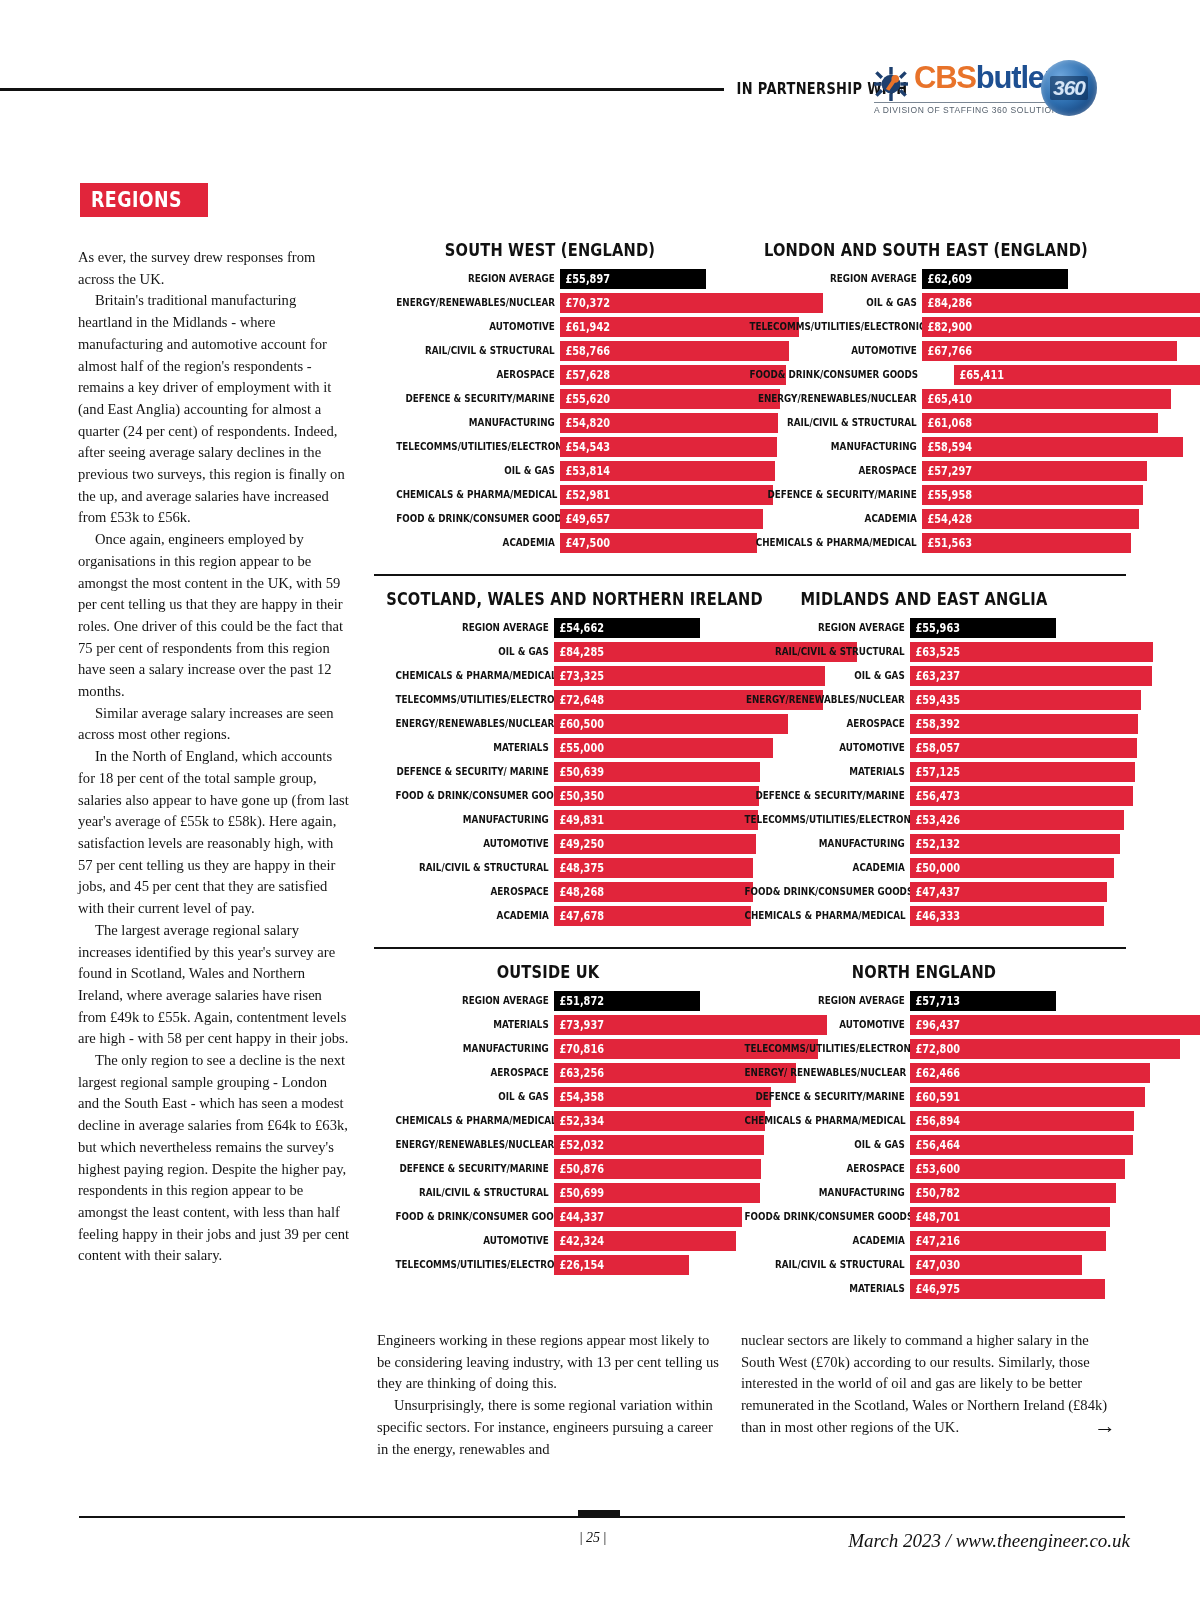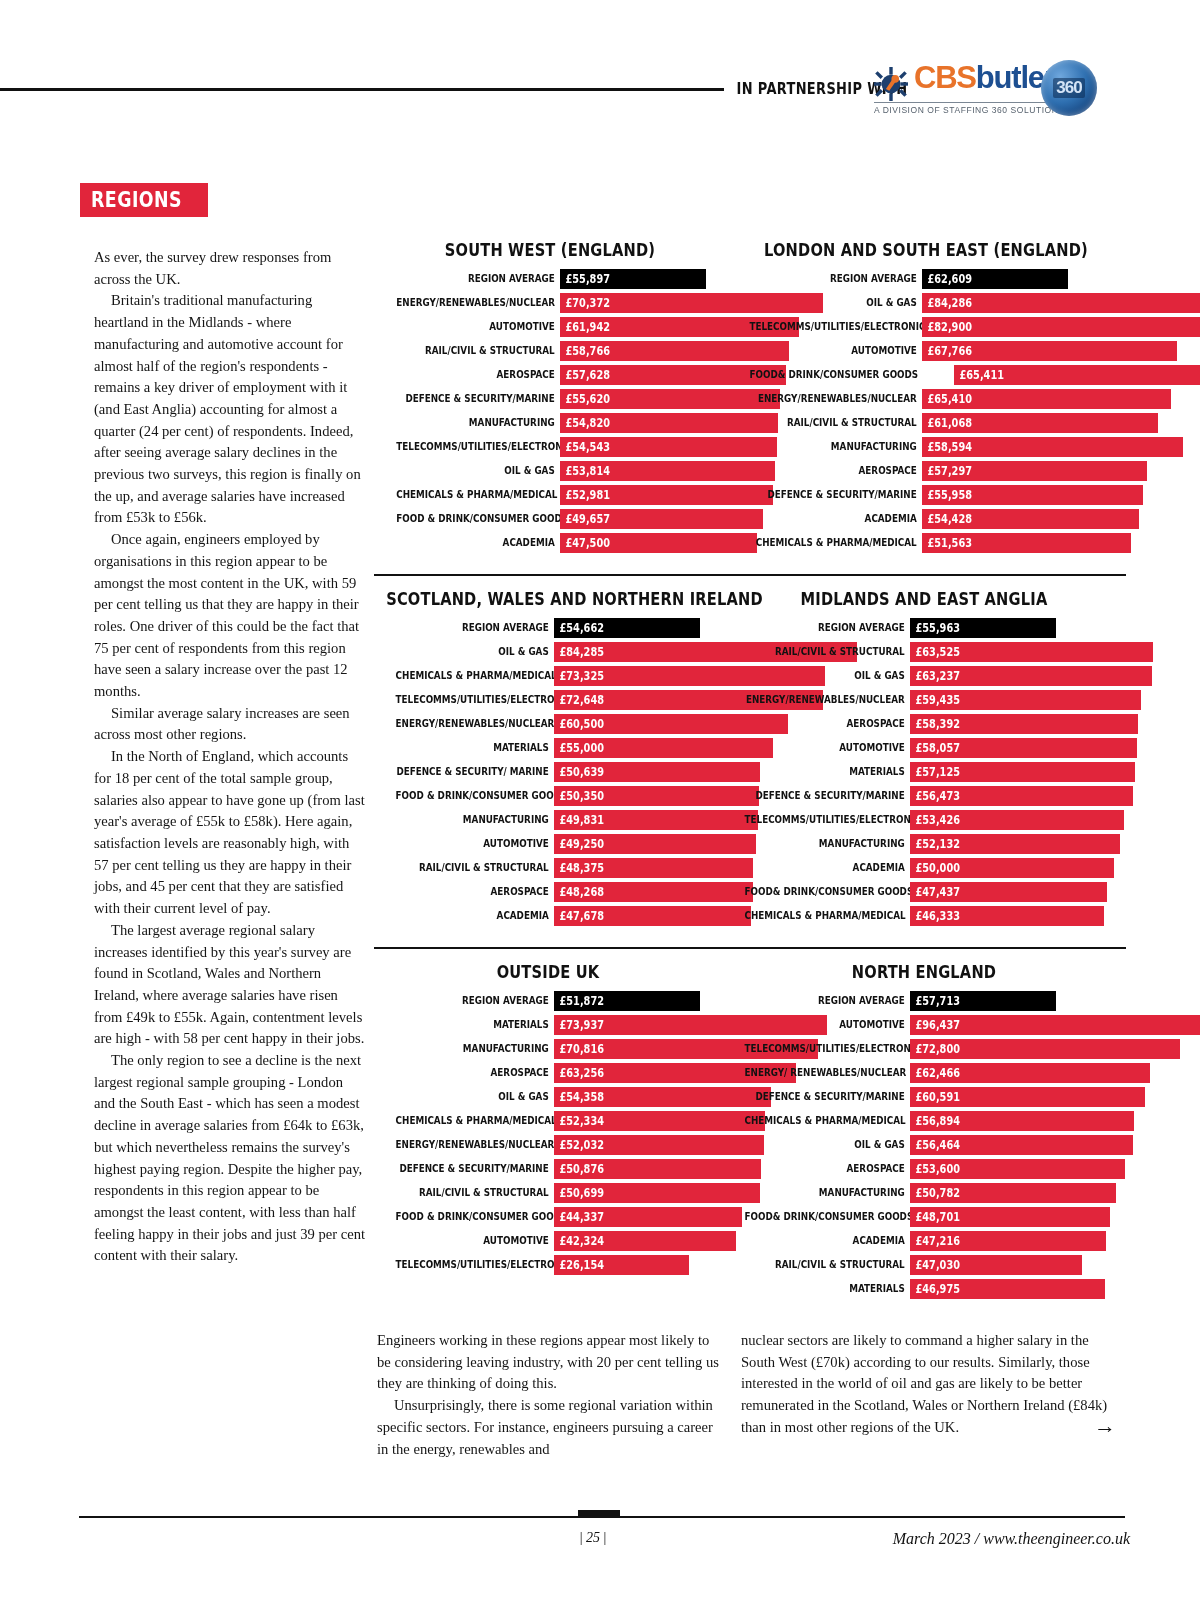--- a/index.html
+++ b/index.html
@@ -54,40 +54,40 @@
   }
   .logo-globe {
     position: absolute; left: 167px; top: 2px;
     width: 56px; height: 56px; border-radius: 50%;
     background: radial-gradient(circle at 34% 30%, #6fa7dd 0%, #2e6fb0 48%, #14417a 82%, #0c2e58 100%);
     box-shadow: inset 0 0 6px rgba(255,255,255,.45);
     display: flex; align-items: center; justify-content: center;
   }
   .logo-globe span {
     font-family: "Liberation Sans", sans-serif;
-    font-weight: 700; font-size: 17px; color: #d4e4f6;
+    font-weight: 700; font-size: 21px; color: #d4e4f6;
     letter-spacing: -1px; background: rgba(10,40,80,.55);
-    padding: 0 3px; border-radius: 2px;
+    padding: 0 3px; border-radius: 2px; font-style: italic;
   }
 
   
   .section-badge {
     position: absolute; left: 80px; top: 183px;
     width: 128px; height: 34px; background: #e1253b;
     display: flex; align-items: center; padding-left: 11px;
   }
   .section-badge span {
     font-family: "DejaVu Sans Condensed", "Liberation Sans", sans-serif;
     font-weight: 700; font-size: 21px; color: #fff;
     letter-spacing: .5px; transform: scaleX(.92); transform-origin: left center;
   }
 
   
   .col-left {
-    position: absolute; left: 94px; top: 247px;
+    position: absolute; left: 78px; top: 247px;
     width: 272px;
     font-size: 14.6px; line-height: 21.7px;
     text-align: left; color: #151515;
   }
   .col-left p { text-indent: 0; }
   .col-left p + p { text-indent: 17px; }
 
   .bottom-cols {
     position: absolute; left: 79px; top: 1330px; width: 1046px;
     display: flex; gap: 0;
@@ -153,21 +153,21 @@
   }
   .page-num {
     position: absolute; left: 558px; top: 1530px;
     width: 70px; text-align: center;
     font-size: 14px; font-style: italic; color: #111;
   }
   .page-num .pipe { color: #111; font-style: normal; }
   .footer-meta {
     position: absolute; left: 840px; top: 1530px;
     width: 290px; text-align: right;
-    font-size: 16px; font-style: italic; color: #111;
+    font-size: 19px; font-style: italic; color: #111;
   }
 </style>
 </head>
 <body>
 
 <div class="page">
 
   <div class="masthead">
     <div class="masthead-rule"></div>
   </div>
@@ -851,21 +851,21 @@
               </div>
             </div>
           </div>
         </div>
       </div>
     </div>
 
   <div class="bottom-cols">
     <div class="bcol bcol1"></div>
     <div class="bcol bcol2">
-        <p>Engineers working in these regions appear most likely to be considering leaving industry, with 20 per cent telling us they are thinking of doing this.</p>
+        <p>Engineers working in these regions appear most likely to be considering leaving industry, with 13 per cent telling us they are thinking of doing this.</p>
         <p>Unsurprisingly, there is some regional variation within specific sectors. For instance, engineers pursuing a career in the energy, renewables and</p>
       </div>
     <div class="bcol bcol3">
         <p>nuclear sectors are likely to command a higher salary in the South West (£70k) according to our results. Similarly, those interested in the world of oil and gas are likely to be better remunerated in the Scotland, Wales or Northern Ireland (£84k) than in most other regions of the UK.</p>
       </div>
   </div>
 
   <div class="arrow-next">→</div>
 
   <div class="footer-rule"></div>

